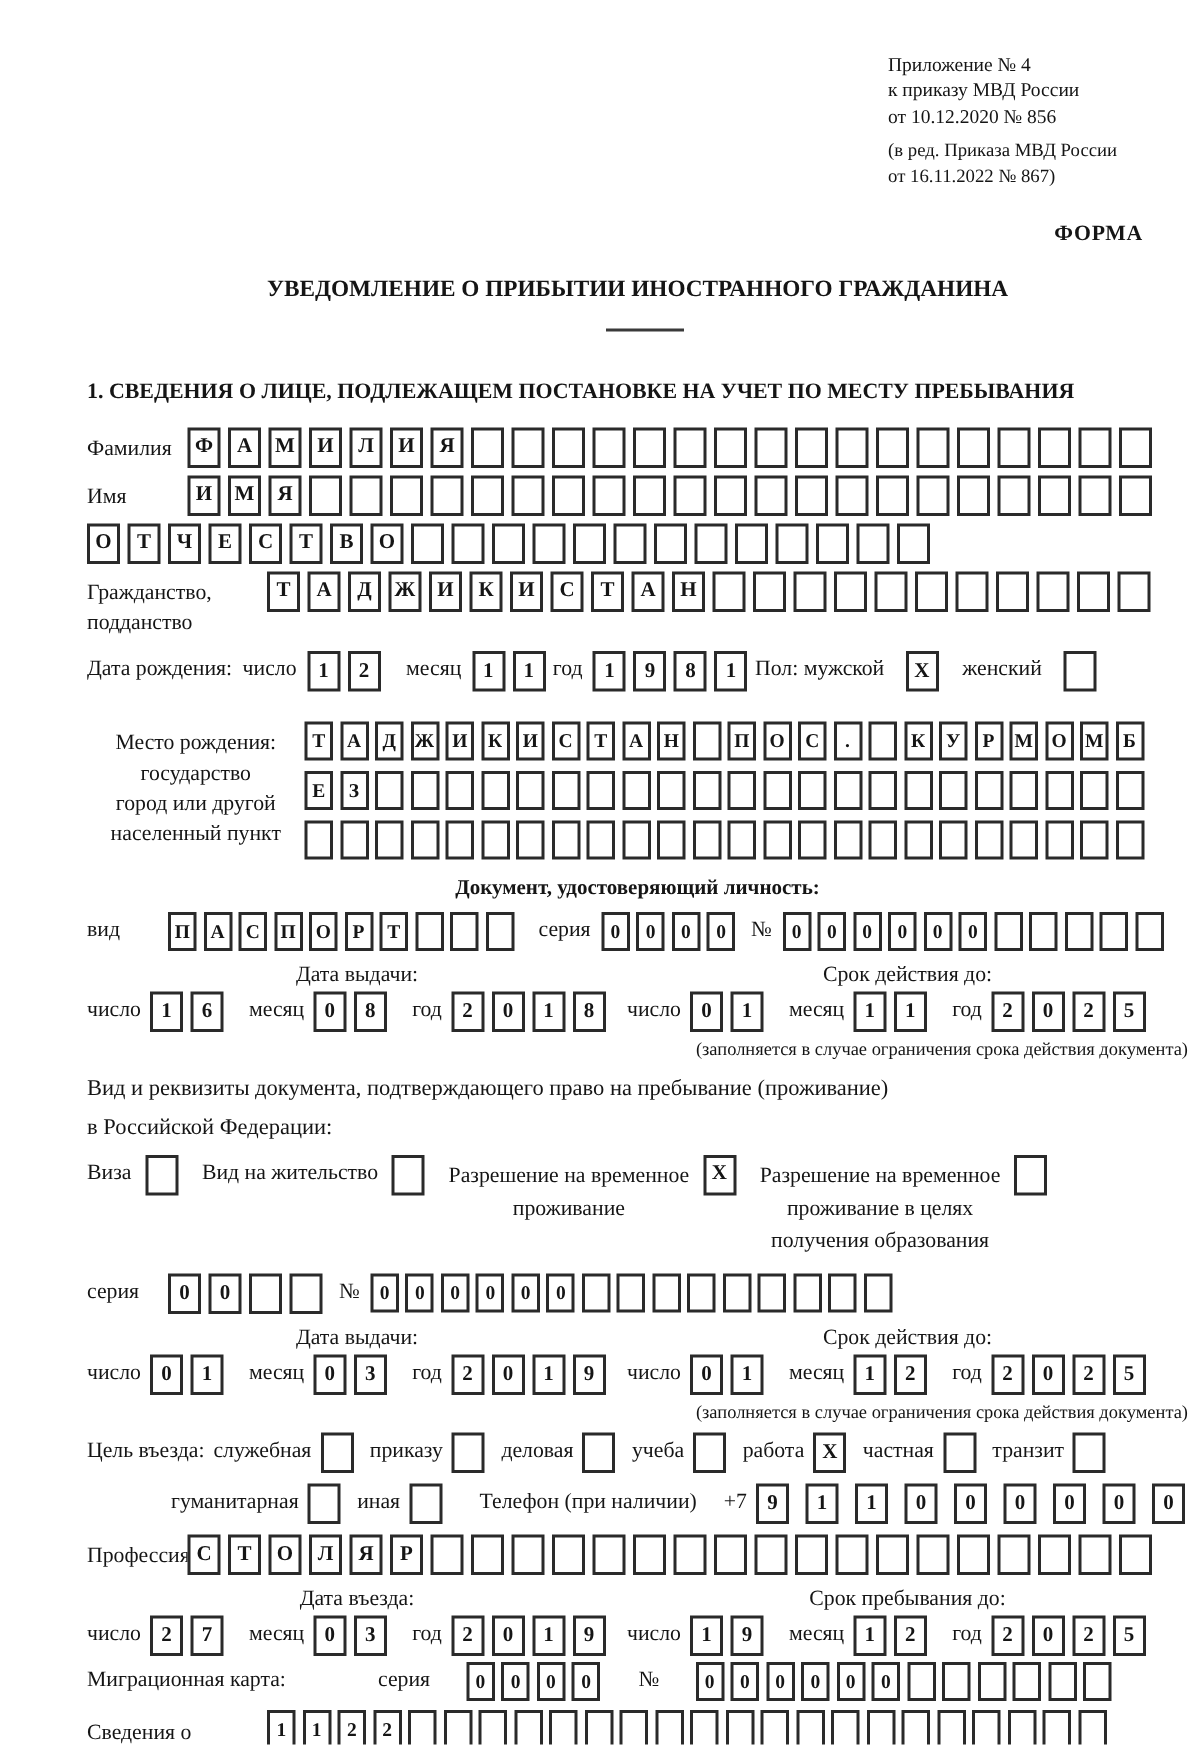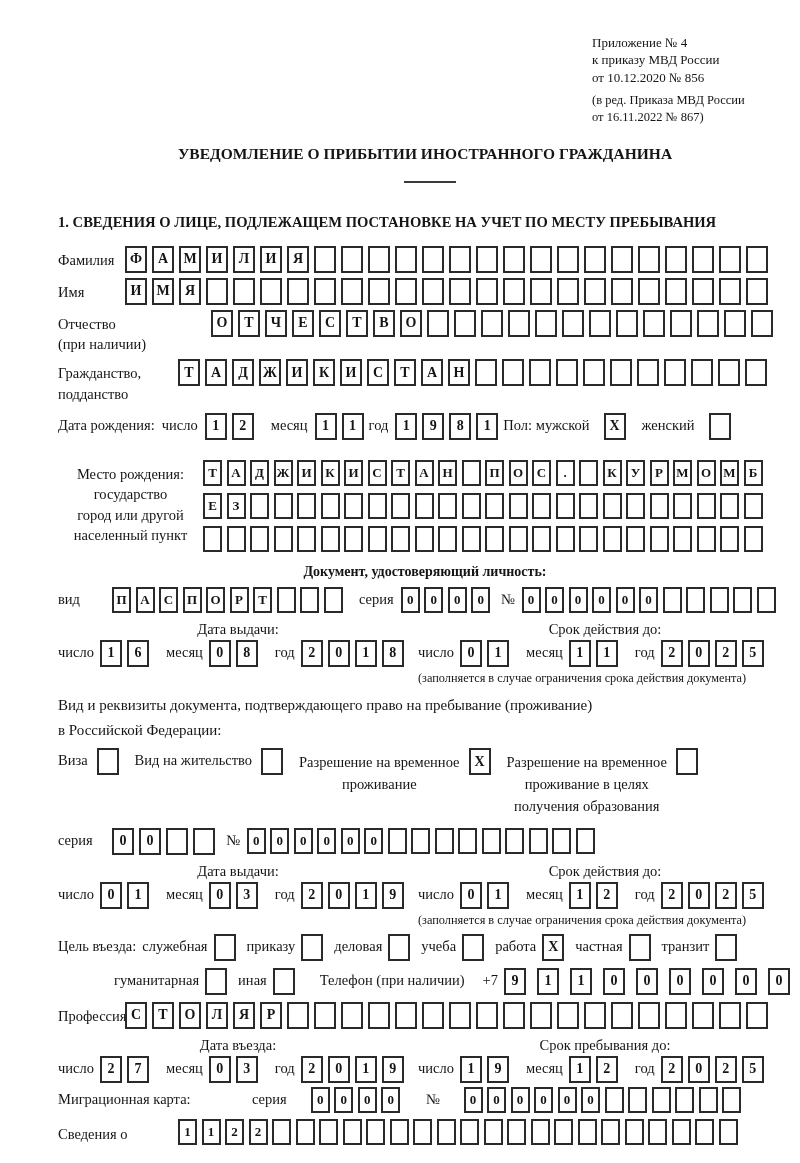--- a/index.html
+++ b/index.html
@@ -47,21 +47,21 @@
 
   .doc-heading { text-align:center; font-weight:bold; font-size:14px; margin:4px 0 7px; }
 
   .date-cols { display:flex; margin-top:8px; margin-bottom:4px; font-size:14.5px; }
   .date-col { width:360px; }
   .date-col.right { flex:1; }
   .date-head { text-align:center; margin-bottom:2px; }
   .date-line { display:flex; align-items:flex-start; }
   .date-line .lbl { padding-top:4px; margin-right:6px; flex-shrink:0; }
   .date-line .cells { margin-right:12px; }
-  .date-note { font-size:12.3px; text-align:left; margin-top:4px; }
+  .date-note { font-size:12.3px; text-align:right; margin-top:4px; }
 
   .plain-line { font-size:15px; margin-top:8px; line-height:1.55; }
 
   .permits-row { display:flex; align-items:flex-start; margin:6px 0 10px; font-size:14.5px; }
   .permits-row .p-label { padding-top:4px; }
   .permit-multi { text-align:center; line-height:1.5; padding-top:4px; }
   .permits-row .cell { margin-left:9px; margin-right:16px; }
   .permits-row .cell:last-child { margin-right:0; }
 
   .purpose-row { display:flex; align-items:flex-start; font-size:14.5px; margin-bottom:7px; }
@@ -75,20 +75,21 @@
 <div class="page">
 
   <div class="appendix">
     <div>Приложение № 4</div>
     <div>к приказу МВД России</div>
     <div>от 10.12.2020 № 856</div>
     <div class="amend-top">(в ред. Приказа МВД России</div>
     <div class="amend">от 16.11.2022 № 867)</div>
   </div>
 
+  <div class="forma">ФОРМА</div>
 
   <div class="title">
     <div>УВЕДОМЛЕНИЕ О ПРИБЫТИИ ИНОСТРАННОГО ГРАЖДАНИНА</div>
     <div><span class="blank-line"></span></div>
   </div>
 
   <div class="sec-heading">1. СВЕДЕНИЯ О ЛИЦЕ, ПОДЛЕЖАЩЕМ ПОСТАНОВКЕ НА УЧЕТ ПО МЕСТУ ПРЕБЫВАНИЯ</div>
 
   <div class="row">
     <div class="row-label w68">Фамилия</div>
@@ -144,24 +145,20 @@
         <span class="cell"></span>
         <span class="cell"></span>
         <span class="cell"></span>
         <span class="cell"></span>
         <span class="cell"></span>
         <span class="cell"></span>
       </div>
   </div>
 
   <div class="row">
-    <div class="row-label w153">
-      <div>Отчество</div>
-      <div>(при наличии)</div>
-    </div>
     <div class="cells">
         <span class="cell">О</span>
         <span class="cell">Т</span>
         <span class="cell">Ч</span>
         <span class="cell">Е</span>
         <span class="cell">С</span>
         <span class="cell">Т</span>
         <span class="cell">В</span>
         <span class="cell">О</span>
         <span class="cell"></span>

